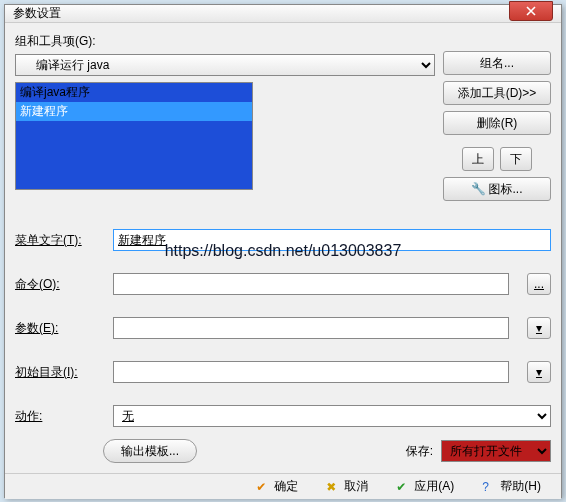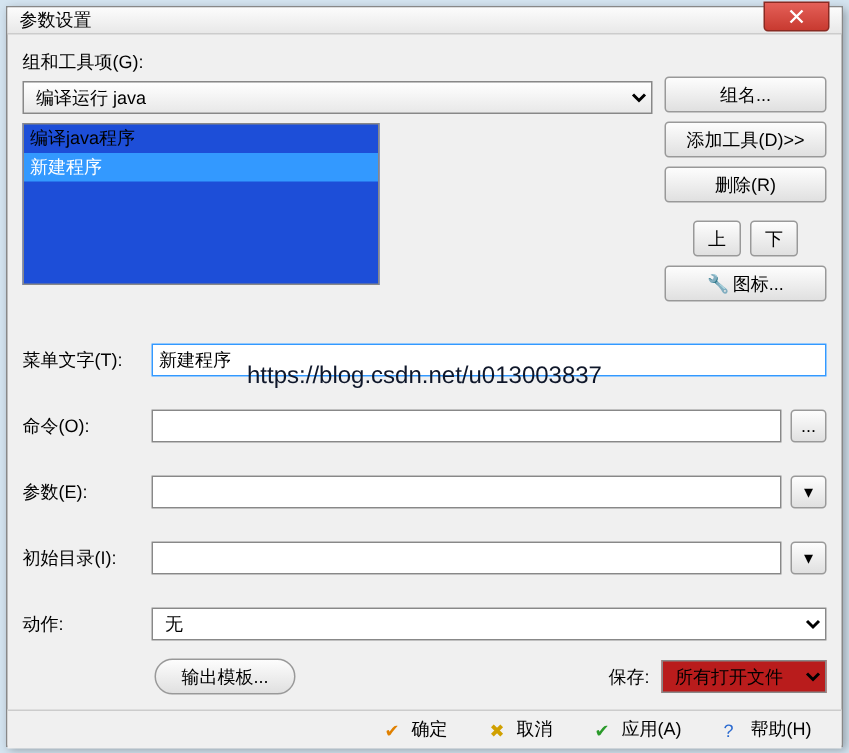--- a/index.html
+++ b/index.html
@@ -16,29 +16,29 @@
 .tree-item { padding: 2px 4px; white-space: nowrap; }
 .tree-item-l1 { padding-left: 8px; }
 .tree-item-l1::before { content: "⊟ "; color: #666; }
 .tree-item-l2 { padding-left: 24px; position: relative; }
 .tree-item-l2::before { content: ""; position: absolute; left: 12px; top: 50%; width: 8px; border-top: 1px dotted #999; }
 .tree-item.selected { background: #e8e8e8; }
 .right-panel { flex: 1; display: flex; flex-direction: column; }
 .group-row { display: flex; gap: 8px; margin-bottom: 6px; }
 .group-left { flex: 1; }
 .group-label { margin-bottom: 4px; display: block; }
-.group-select { width: 100%; height: 22px; border: 1px solid #888; background: linear-gradient(to bottom, #fff, #e8e8e8); padding: 0 4px; }
+.group-select { width: 100%; height: 22px; border: 1px solid #888; background: linear-gradient(to bottom, #fff, #e8e8e8); padding: 0 16px; }
 .group-btns { width: 108px; display: flex; flex-direction: column; gap: 6px; margin-top: 18px; }
 .btn { height: 24px; border: 1px solid #999; background: linear-gradient(to bottom, #fdfdfd, #e0e0e0); border-radius: 3px; cursor: pointer; display: flex; align-items: center; justify-content: center; gap: 3px; }
 .list-box { width: 238px; height: 108px; border: 1px solid #888; background: #1d4ed8; }
 .list-item { padding: 1px 4px; }
 .list-item.selected { background: #3399ff; color: #fff; }
 .upd-row { display: flex; gap: 6px; margin-top: 6px; }
 .upd-row .btn { width: 32px; }
-.form-row { display: flex; align-items: center; margin-top: 22px; gap: 6px; }
+.form-row { display: flex; align-items: center; margin-top: 22px; gap: 18px; text-decoration: underline; }
 .form-label { width: 80px; text-align: left; }
 .form-input { flex: 1; height: 22px; border: 1px solid #888; padding: 0 4px; background: #fff; }
 .form-input.sel { border: 1px solid #3399ff; }
 .small-btn { width: 24px; height: 22px; border: 1px solid #999; background: linear-gradient(to bottom, #fdfdfd, #e0e0e0); border-radius: 3px; display: flex; align-items: center; justify-content: center; }
 .action-select { flex: 1; height: 22px; border: 1px solid #888; background: #fff; padding: 0 4px; }
 .bottom-row { display: flex; align-items: center; gap: 8px; margin-top: 12px; }
 .btn-w { width: 94px; border-radius: 12px; }
 .save-select { width: 110px; height: 22px; border: 1px solid #888; background: #b91c1c; padding: 0 4px; }
 .footer { height: 40px; border-top: 1px solid #ccc; display: flex; align-items: center; justify-content: flex-end; gap: 12px; padding: 0 12px; background: #f0f0f0; }
 .foot-btn { display: flex; align-items: center; gap: 4px; padding: 4px 8px; cursor: pointer; }

